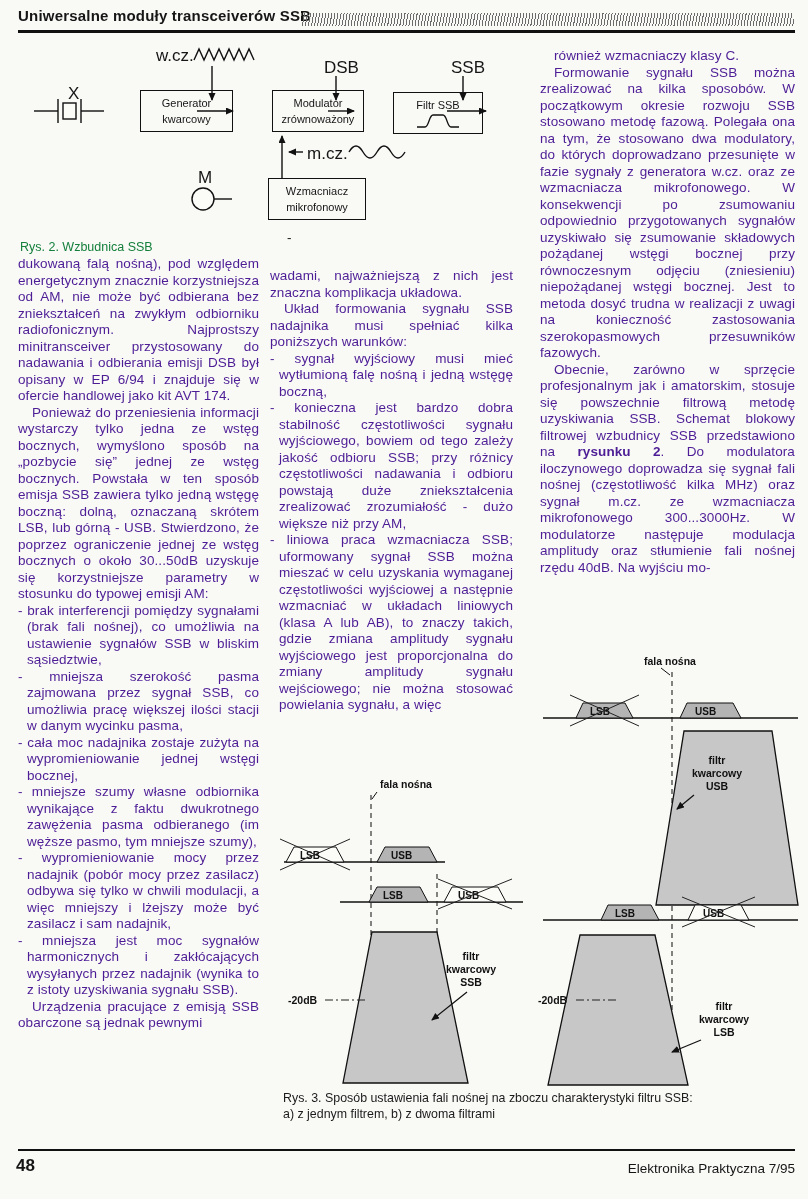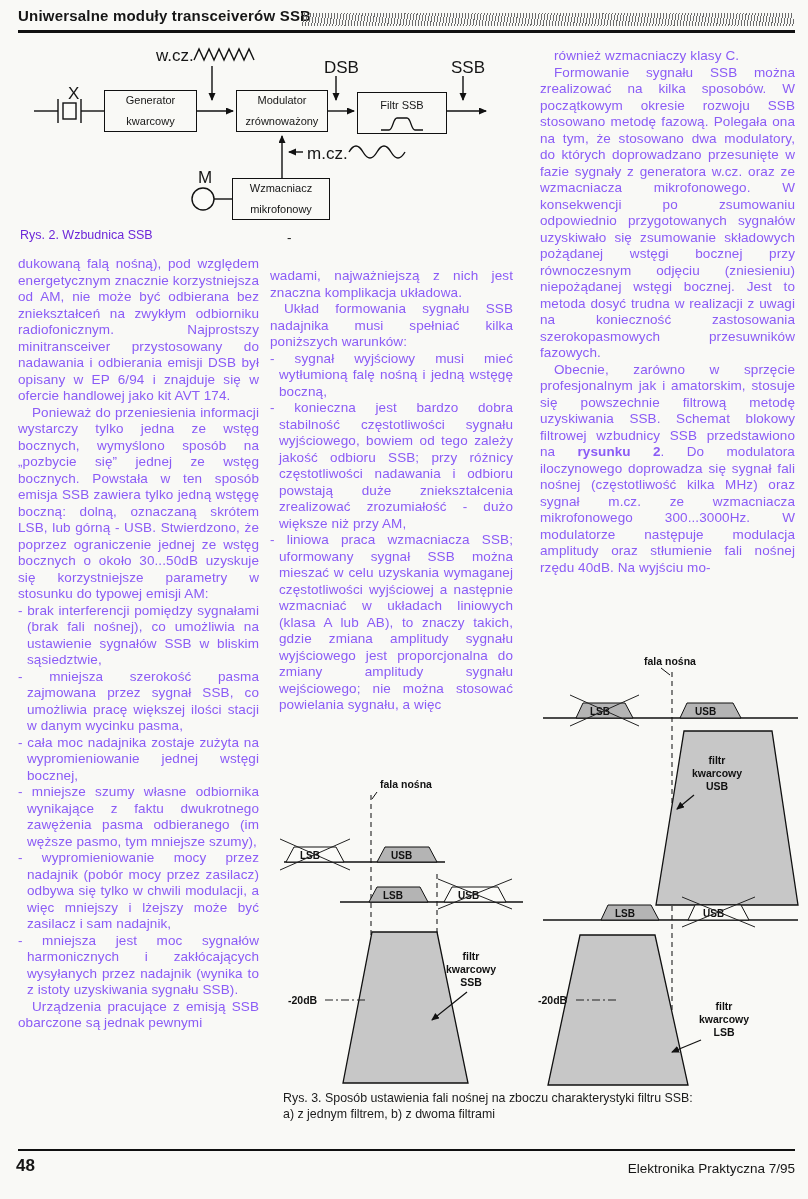--- a/index.html
+++ b/index.html
@@ -18,29 +18,29 @@
     background:repeating-linear-gradient(100deg,#6b6b6b 0 1px,transparent 1px 3px);
   }
   .hrule { position:absolute; left:18px; top:30px; width:777px; height:3px; background:#111; }
 
   
   .fig2 { position:absolute; left:18px; top:42px; width:512px; height:208px; }
   .fig2 svg.wiring { position:absolute; left:0; top:0; }
   .dbox {
     position:absolute; border:1.5px solid #111;
     display:flex; flex-direction:column; align-items:center; justify-content:center;
-    text-align:center; font-size:11px; line-height:21px; padding:1px 2px;
+    text-align:center; font-size:11px; line-height:16px; padding:1px 2px;margin-left:36px;
   }
   .dlabel { position:absolute; font-size:17px; }
-  .figcap { position:absolute; font-size:12.5px; color:#6d28d9; }
+  .figcap { position:absolute; font-size:12.5px; color:#15803d;margin-top:12px; }
 
   
   .col {
     position:absolute; text-align:justify; text-justify:inter-word;
-    font-size:13.5px; line-height:16.5px; letter-spacing:.1px; color:#8b5cf6;
+    font-size:13.5px; line-height:16.5px; letter-spacing:.1px; color:#4c1d95;
   }
   .col p { margin:0; }
   .col p.ind { text-indent:14px; }
   .col p.li { padding-left:9px; text-indent:-9px; }
   .col1 { left:18px;  top:256px; width:241px; }
   .col2 { left:270px; top:256px; width:243px; height:516px; overflow:hidden;margin-top:12px; }
   .col3 { left:540px; top:48px;  width:255px; height:602px; overflow:hidden; }
   .stray-dash { position:absolute; left:287px; top:230px; font-size:13.5px; }
 
   

